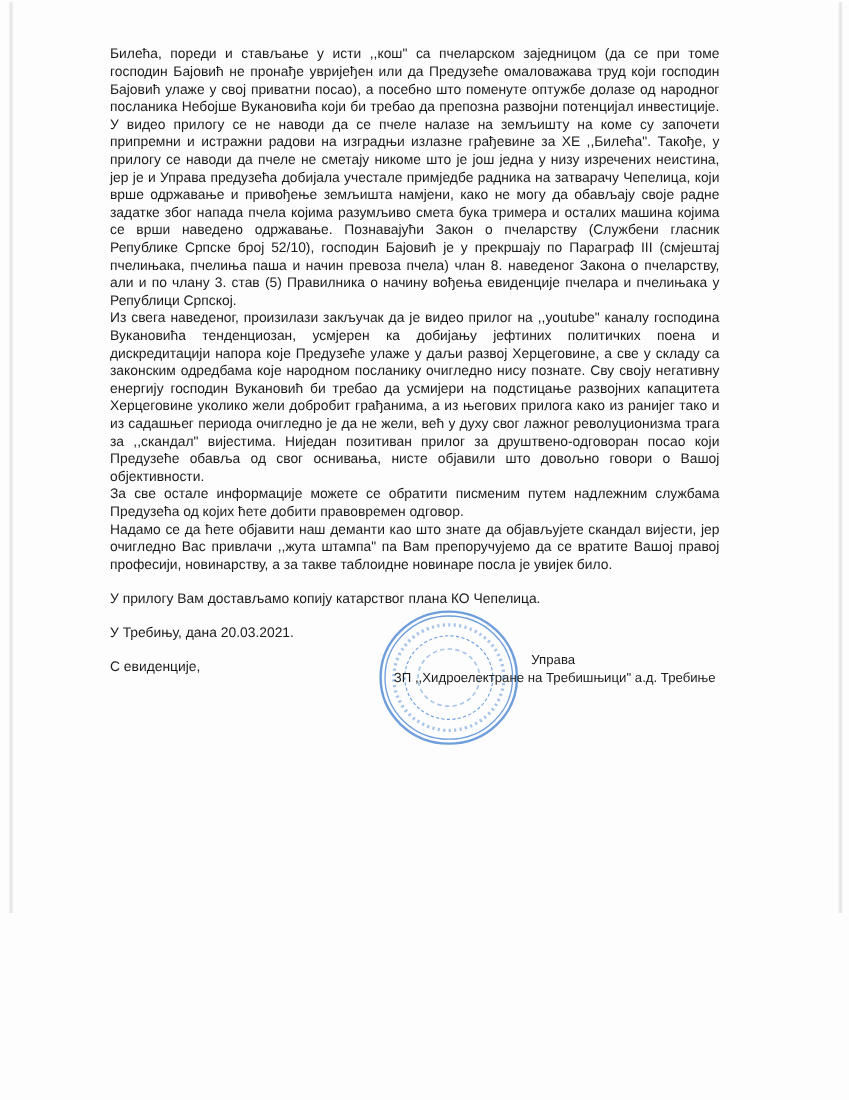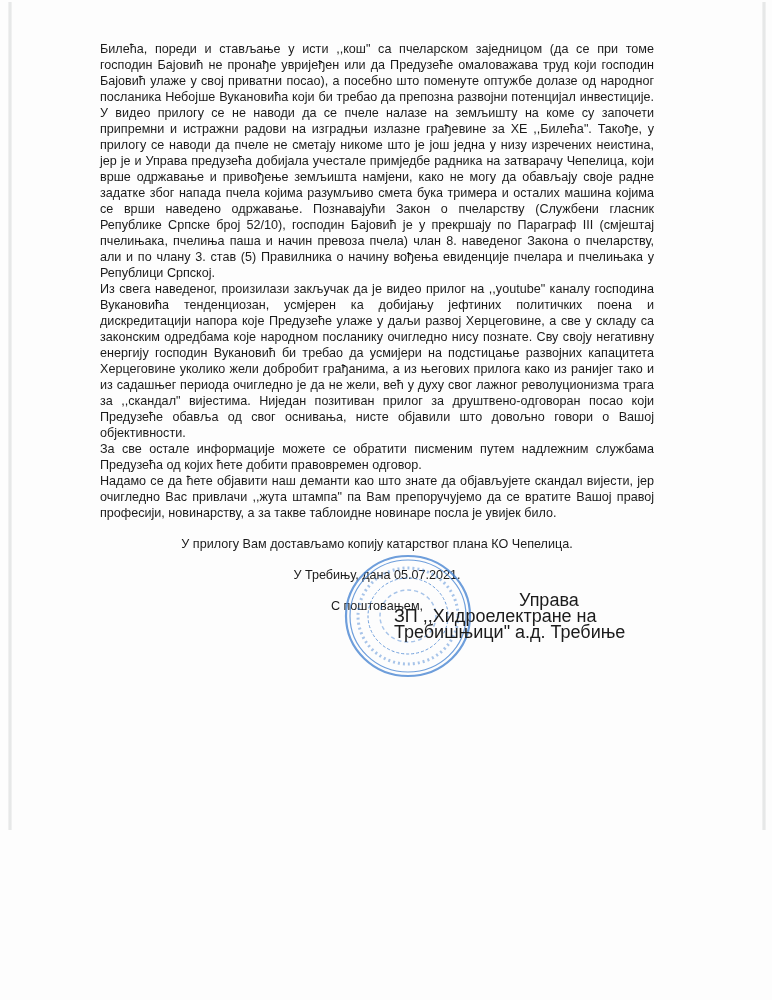--- a/index.html
+++ b/index.html
@@ -11,46 +11,46 @@
     position: absolute; top: 2px; width: 4px; height: 828px;
     background: linear-gradient(to right, #f4f4f4, #e2e4e4, #f4f4f4);
   }
   .scan-edge.left { left: 8px; }
   .scan-edge.right { left: 762px; }
   .page {
     position: absolute; left: 100px; top: 41px; width: 554px;
     font-size: 12.6px; line-height: 16px;
   }
   .para { margin: 0; text-align: justify; }
-  .para.gap { margin-top: 15px; text-align: center; }
+  .para.gap { margin-top: 15px; text-align: left; }
   .signature {
     position: absolute; left: 358px; top: 592px; width: 320px;
-    font-size: 18px; line-height: 16px; margin-left: 36px;
+    font-size: 12px; line-height: 16px;
   }
   .sig-title { padding-left: 125px; }
   .sig-org { }
   .stamp {
     position: absolute; left: 343px; top: 553px; width: 130px; height: 126px;
     opacity: 0.75;
   }
 </style>
 </head>
 <body>
 
 <div class="scan-edge left"></div>
 <div class="scan-edge right"></div>
 
 <div class="page">
   <p class="para">Билећа, пореди и стављање у исти ,,кош" са пчеларском заједницом (да се при томе господин Бајовић не пронађе увријеђен или да Предузеће омаловажава труд који господин Бајовић улаже у свој приватни посао), а посебно што поменуте оптужбе долазе од народног посланика Небојше Вукановића који би требао да препозна развојни потенцијал инвестиције. У видео прилогу се не наводи да се пчеле налазе на земљишту на коме су започети припремни и истражни радови на изградњи излазне грађевине за ХЕ ,,Билећа". Такође, у прилогу се наводи да пчеле не сметају никоме што је још једна у низу изречених неистина, јер је и Управа предузећа добијала учестале примједбе радника на затварачу Чепелица, који врше одржавање и привођење земљишта намјени,  како не могу да обављају своје радне задатке због напада пчела којима разумљиво смета бука тримера и осталих машина којима се врши наведено одржавање. Познавајући Закон о пчеларству (Службени гласник Републике Српске број 52/10), господин Бајовић је у прекршају по Параграф III (смјештај пчелињака, пчелиња паша и начин превоза пчела) члан 8. наведеног Закона о пчеларству, али и по члану 3. став (5) Правилника о начину вођења евиденције пчелара и пчелињака у Републици Српској.</p>
   <p class="para">Из свега наведеног, произилази закључак да је видео прилог на ,,youtube" каналу господина Вукановића тенденциозан, усмјерен ка добијању јефтиних политичких поена и дискредитацији напора које Предузеће улаже у даљи развој Херцеговине, а све у складу са законским одредбама које народном посланику очигледно нису познате. Сву своју негативну енергију господин Вукановић би требао да усмијери на подстицање развојних капацитета Херцеговине уколико жели добробит грађанима, а из његових прилога како из ранијег тако и из садашњег периода очигледно је да не жели, већ у духу свог лажног револуционизма трага за ,,скандал" вијестима. Ниједан позитиван прилог за друштвено-одговоран посао који Предузеће обавља од свог оснивања, нисте објавили што довољно говори о Вашој објективности.</p>
   <p class="para">За све остале информације можете се обратити писменим путем надлежним службама Предузећа од којих ћете добити правовремен одговор.</p>
   <p class="para">Надамо се да ћете објавити наш деманти као што знате да  објављујете скандал вијести, јер очигледно Вас привлачи ,,жута штампа" па Вам препоручујемо да се вратите Вашој правој професији, новинарству, а за такве таблоидне новинаре посла је увијек било.</p>
   <p class="para gap">У прилогу Вам достављамо  копију катарствог плана КО Чепелица.</p>
-  <p class="para gap">У Требињу, дана 05.07.2021.</p>
-  <p class="para gap">С поштовањем,</p>
+  <p class="para gap">У Требињу, дана 20.03.2021.</p>
+  <p class="para gap">С евиденције,</p>
 </div>
 
 <svg class="stamp" viewBox="0 0 130 126">
   <g fill="none" stroke="#3f7fd0">
     <ellipse cx="65" cy="63" rx="62" ry="60" stroke-width="2.2"></ellipse>
     <ellipse cx="65" cy="63" rx="58" ry="56" stroke-width="1.2"></ellipse>
     <ellipse cx="65" cy="63" rx="40" ry="38" stroke-width="1" stroke-dasharray="3 2"></ellipse>
     <ellipse cx="65" cy="63" rx="50" ry="48" stroke-width="3" stroke-dasharray="2 3" opacity="0.6"></ellipse>
     <ellipse cx="65" cy="63" rx="28" ry="26" stroke-width="1.5" stroke-dasharray="4 3" opacity="0.6"></ellipse>
   </g>

